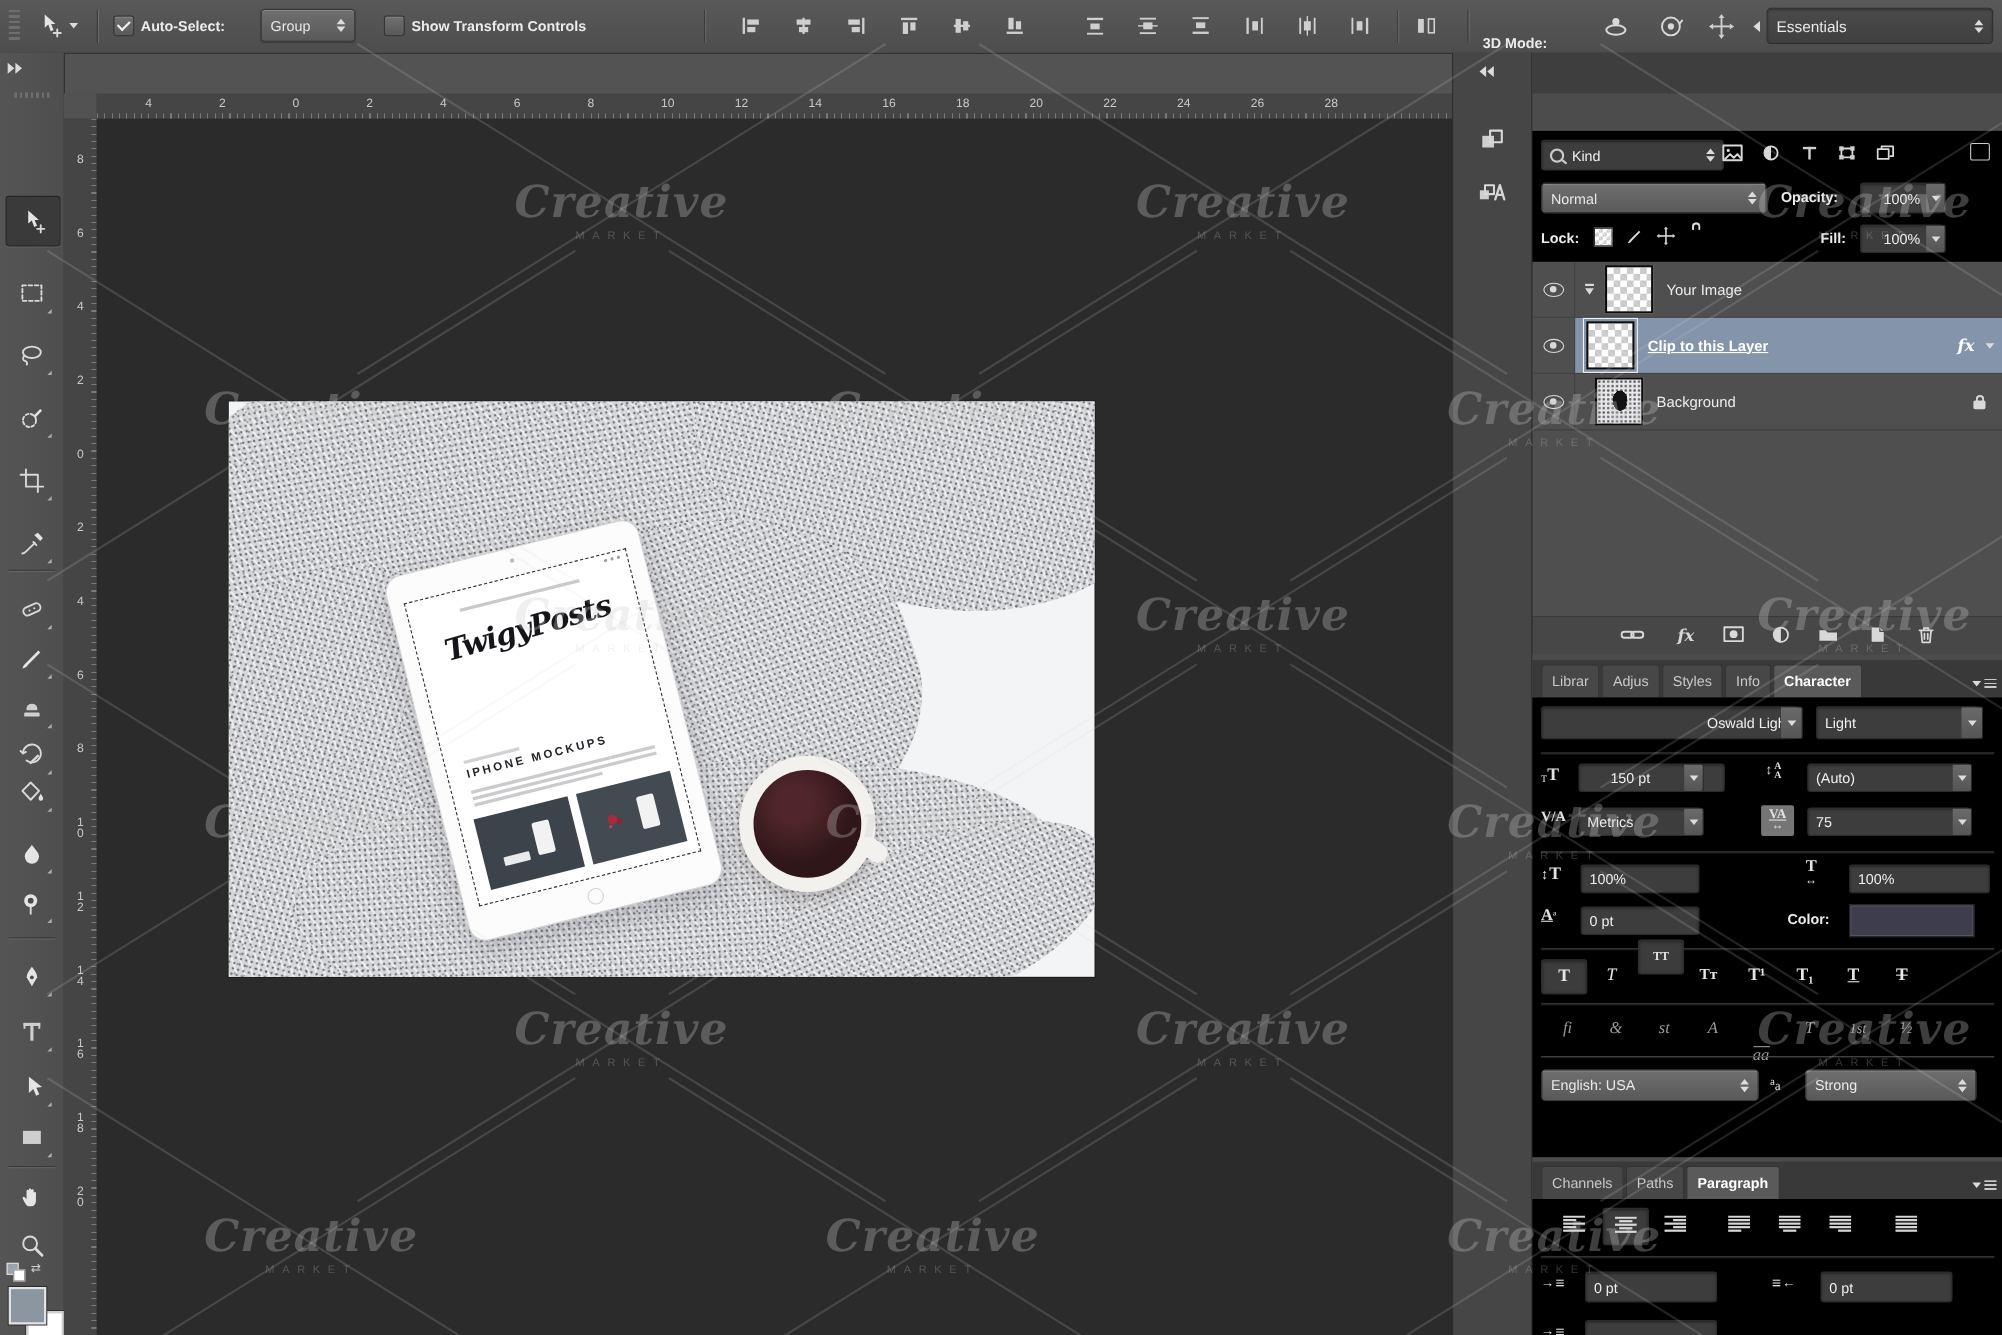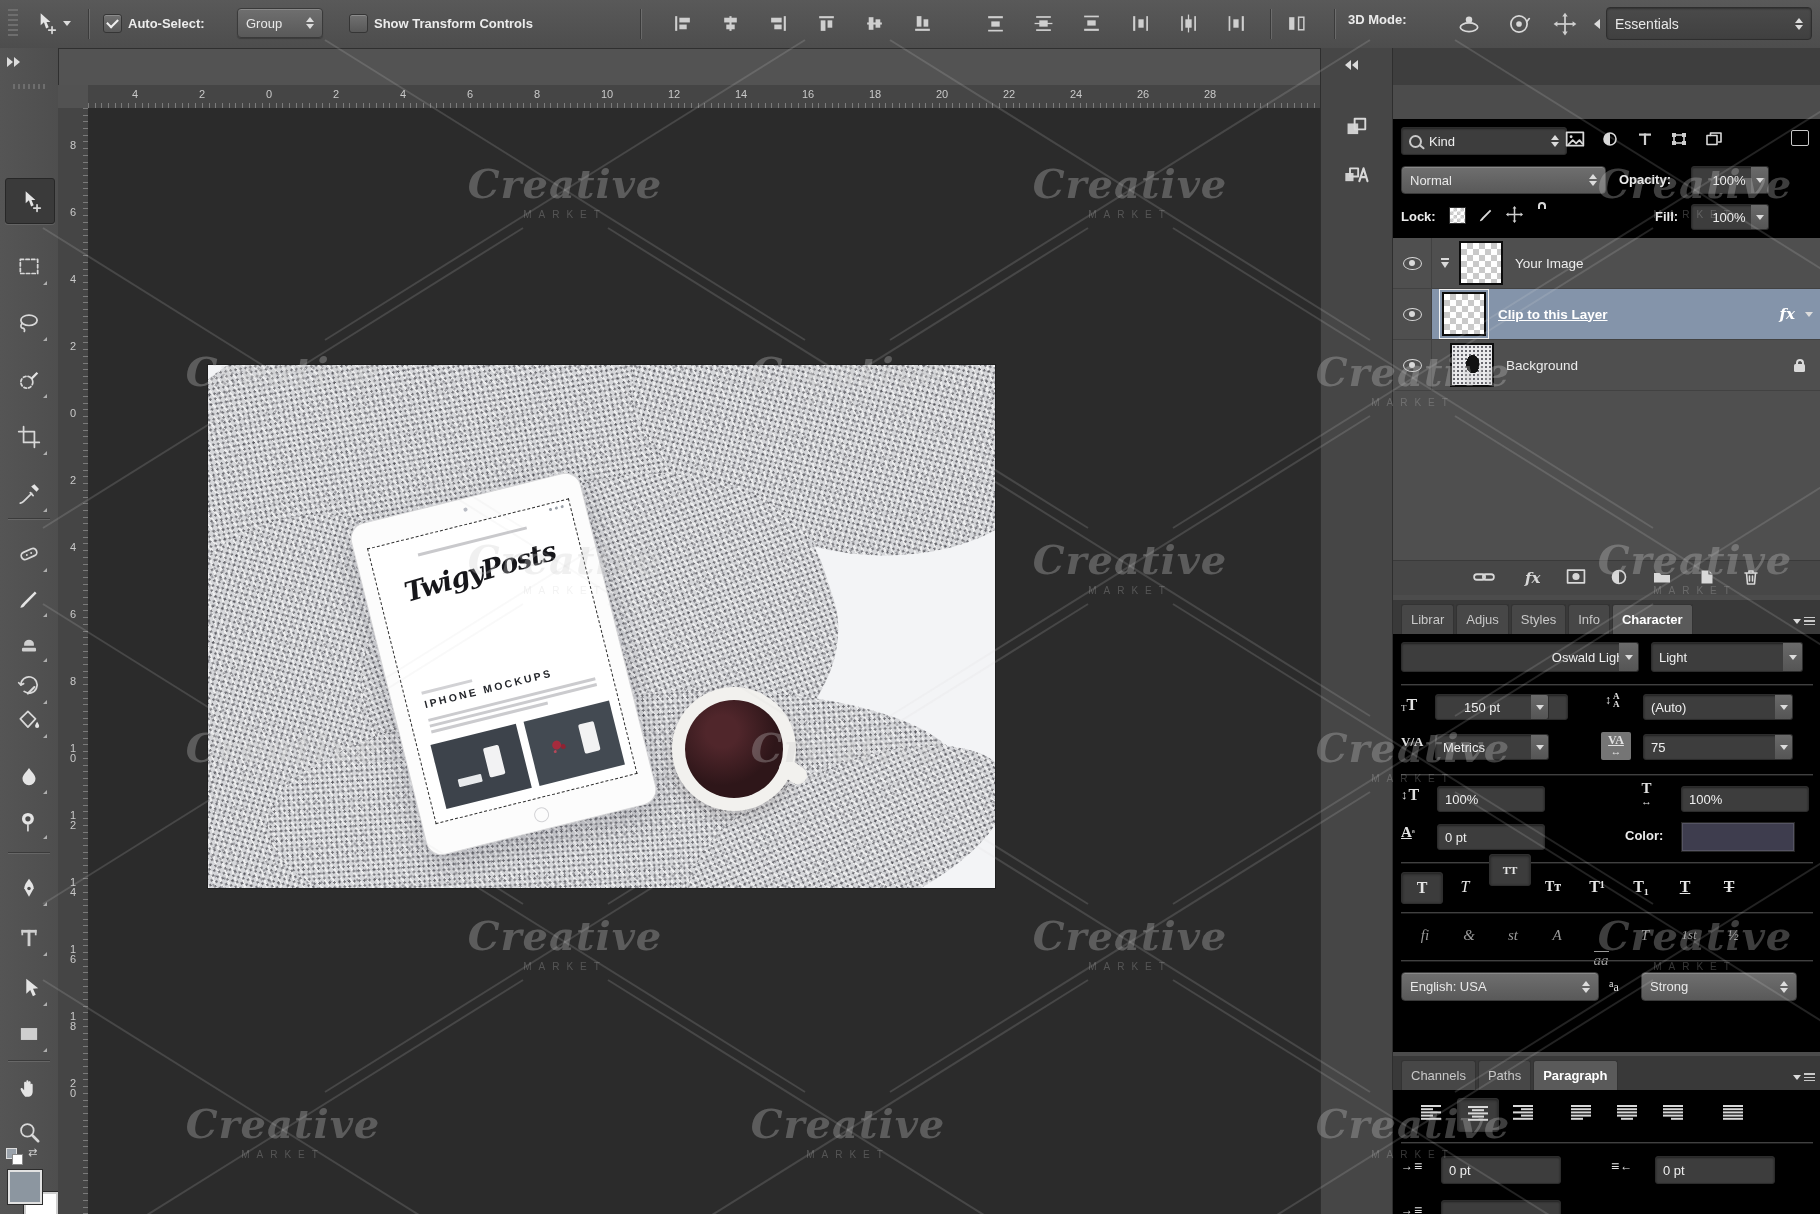--- a/index.html
+++ b/index.html
@@ -214,21 +214,21 @@
           </g>
         </svg></span>
     <div class="abs sep-v" style="left:1270px;top:9px;"></div>
     <span class="abs" style="left:1286px;top:13px;"><svg width="21" height="21" viewBox="0 0 20 20">
           <g class="fic">
             <rect x="3" y="4" width="5" height="12"></rect>
           </g>
           <rect x="12" y="4" width="5" height="12" fill="none" stroke="#cfcfcf" stroke-width="1.4"></rect>
         </svg></span>
     <div class="abs sep-v" style="left:1334px;top:9px;"></div>
-    <span class="abs lbl" style="left:1348px;top:12px;font-weight:bold;">3D Mode:</span>
+    <span class="abs lbl" style="left:1348px;top:32px;font-weight:bold;">3D Mode:</span>
     <span class="abs" style="left:1456px;top:11px;"><svg class="ic" width="26" height="26" viewBox="0 0 24 24">
           <ellipse cx="12" cy="15" rx="8" ry="4"></ellipse>
           <circle cx="12" cy="8" r="3" fill="#d8d8d8" stroke="none"></circle>
         </svg></span>
     <span class="abs" style="left:1506px;top:11px;"><svg class="ic" width="26" height="26" viewBox="0 0 24 24">
           <circle cx="12" cy="12" r="7.5"></circle>
           <circle cx="12" cy="12" r="2.6" fill="#d8d8d8" stroke="none"></circle>
           <path d="M19.5 9.5l2-2.5"></path>
         </svg></span>
     <span class="abs" style="left:1552px;top:11px;"><svg width="26" height="26" viewBox="0 0 24 24">

